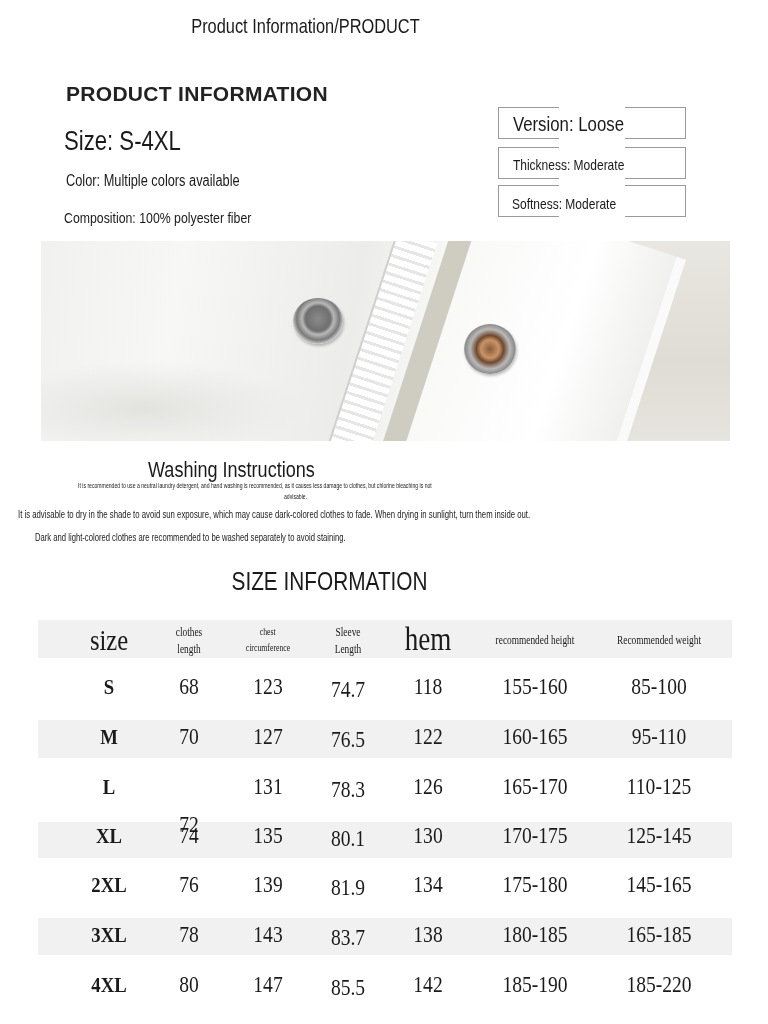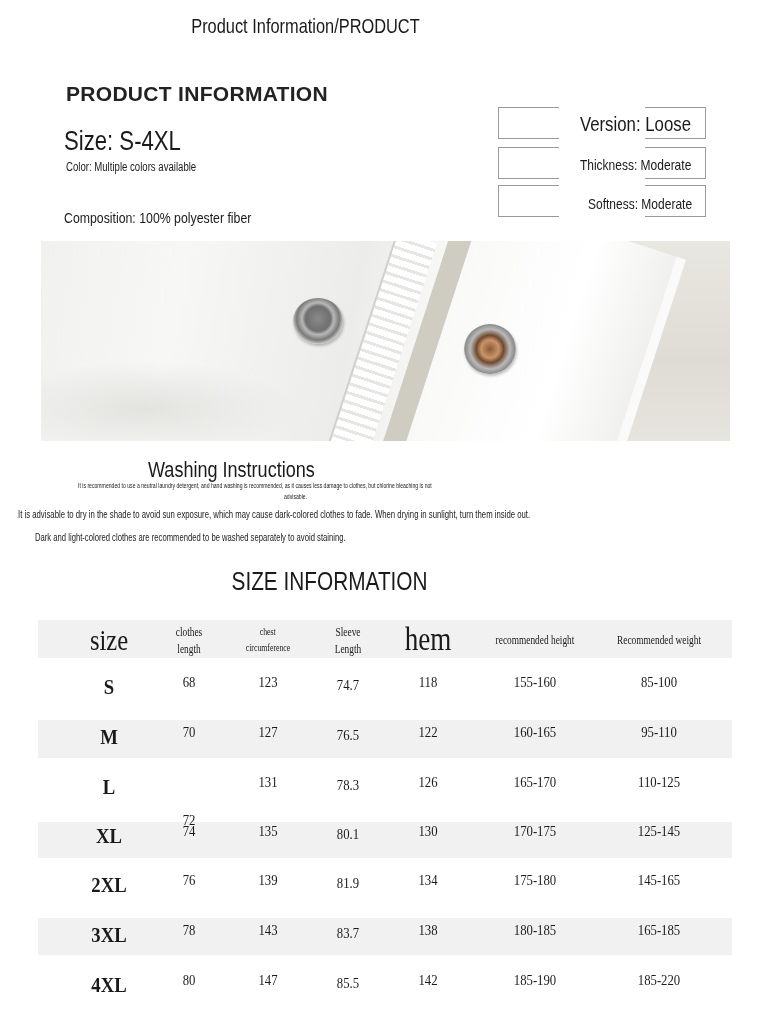--- a/index.html
+++ b/index.html
@@ -6,28 +6,28 @@
   body { width: 768px; height: 1024px; position: relative; overflow: hidden;
          font-family: "Liberation Sans", sans-serif; color: #1a1a1a; }
   .abs { position: absolute; }
 
   #page-title { top: 14px; left: 0; width: 611px; text-align: center; font-size: 21px; }
   #page-title span { display: inline-block; transform: scaleX(0.78); }
 
   #info-heading { top: 82px; left: 66px; font-size: 21px; font-weight: bold; letter-spacing: 0.3px; color: #222; }
   #size-range { top: 126px; left: 64px; font-size: 27px; }
   #size-range span { display:inline-block; transform: scaleX(0.82); transform-origin:left; }
-  #color-line { top: 160px; left: 66px; font-size: 12px; }
+  #color-line { top: 172px; left: 66px; font-size: 16px; }
   #color-line span { display:inline-block; transform: scaleX(0.8); transform-origin:left; }
   #composition { top: 209px; left: 64px; font-size: 15px; }
   #composition span { display:inline-block; transform: scaleX(0.82); transform-origin:left; }
 
-  .spec-box { left: 498px; width: 208px; border: 1px solid #9a9a9a; background:
+  .spec-box { left: 498px; width: 188px; border: 1px solid #9a9a9a; background:
      linear-gradient(90deg, #fff 0%, #fff 30%, #fafafa 50%, #fff 70%, #fff 100%);
-     text-align: right; box-sizing: border-box; }
+     text-align: left; box-sizing: border-box; }
   .spec-box .fade { position:absolute; top:-1px; bottom:-1px; left:60px; right:60px; background:#fff; }
   .spec-box span { position: relative; display:inline-block; transform: scaleX(0.8); }
   #spec-version { top: 107px; height: 32px; line-height: 32px; font-size: 21px; }
   #spec-thickness { top: 147px; height: 32px; line-height: 34px; font-size: 15px; }
   #spec-softness { top: 185px; height: 32px; line-height: 36px; font-size: 15px; }
 
   #photo { top: 241px; left: 41px; width: 689px; height: 200px; overflow: hidden;
            background: linear-gradient(100deg, #f1f1ef 0%, #f7f7f5 20%, #ececea 45%, #fbfbf9 60%, #f2f2ef 80%, #dcdbd5 100%); }
   #photo .shadow1 { position:absolute; left:0; top:120px; width:260px; height:80px; background: radial-gradient(ellipse at 40% 60%, #e2e2df 0%, rgba(240,240,238,0) 70%); }
   #photo .zipper { position:absolute; left:318px; top:-10px; width:40px; height:240px; transform: rotate(18deg);
@@ -60,21 +60,21 @@
 
   .band { position:absolute; left:38px; width:694px; background:#f1f1f1; }
   #table { top: 0; left: 0; }
   .cell { position:absolute; text-align:center; transform: translateX(-50%); white-space:nowrap;font-family:Liberation Serif, serif; }
   .cell span { display:inline-block; transform: scaleX(0.85); }
   .hdr-sm { font-size: 12px; line-height: 17px; }
   .hdr-sm span { transform: scaleX(0.78); }
   .hdr-big { font-size: 33px; }
   .hdr-big span { transform: scaleX(0.82); }
   .row-size { font-size: 22px; font-weight: bold; }
-  .row-val { font-size: 15px; text-align: right; }
+  .row-val { font-size: 23px; text-align: right; }
 </style>
 </head>
 <body>
 
 <div class="abs" id="page-title"><span>Product Information/PRODUCT</span></div>
 
 <div class="abs" id="info-heading">PRODUCT INFORMATION</div>
 <div class="abs" id="size-range"><span>Size: S-4XL</span></div>
 <div class="abs" id="color-line"><span>Color: Multiple colors available</span></div>
 <div class="abs" id="composition"><span>Composition: 100% polyester fiber</span></div>

